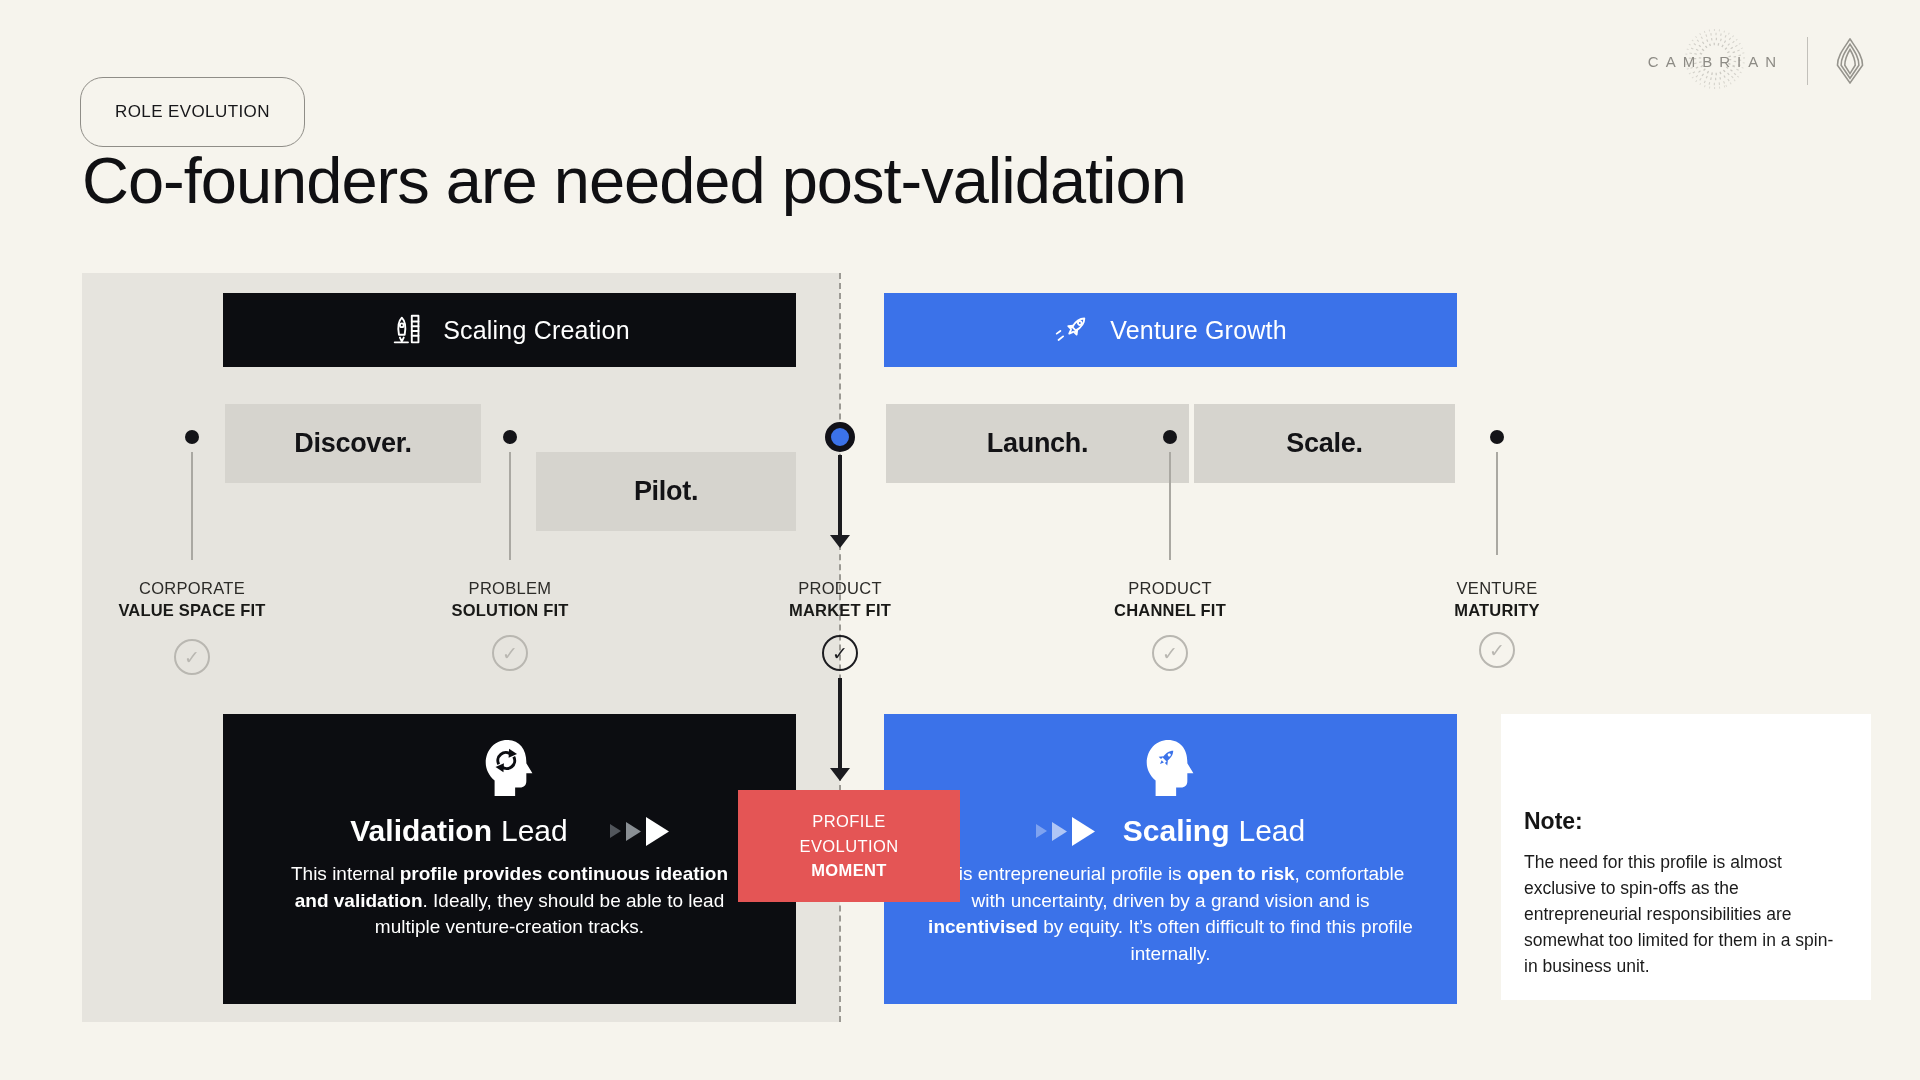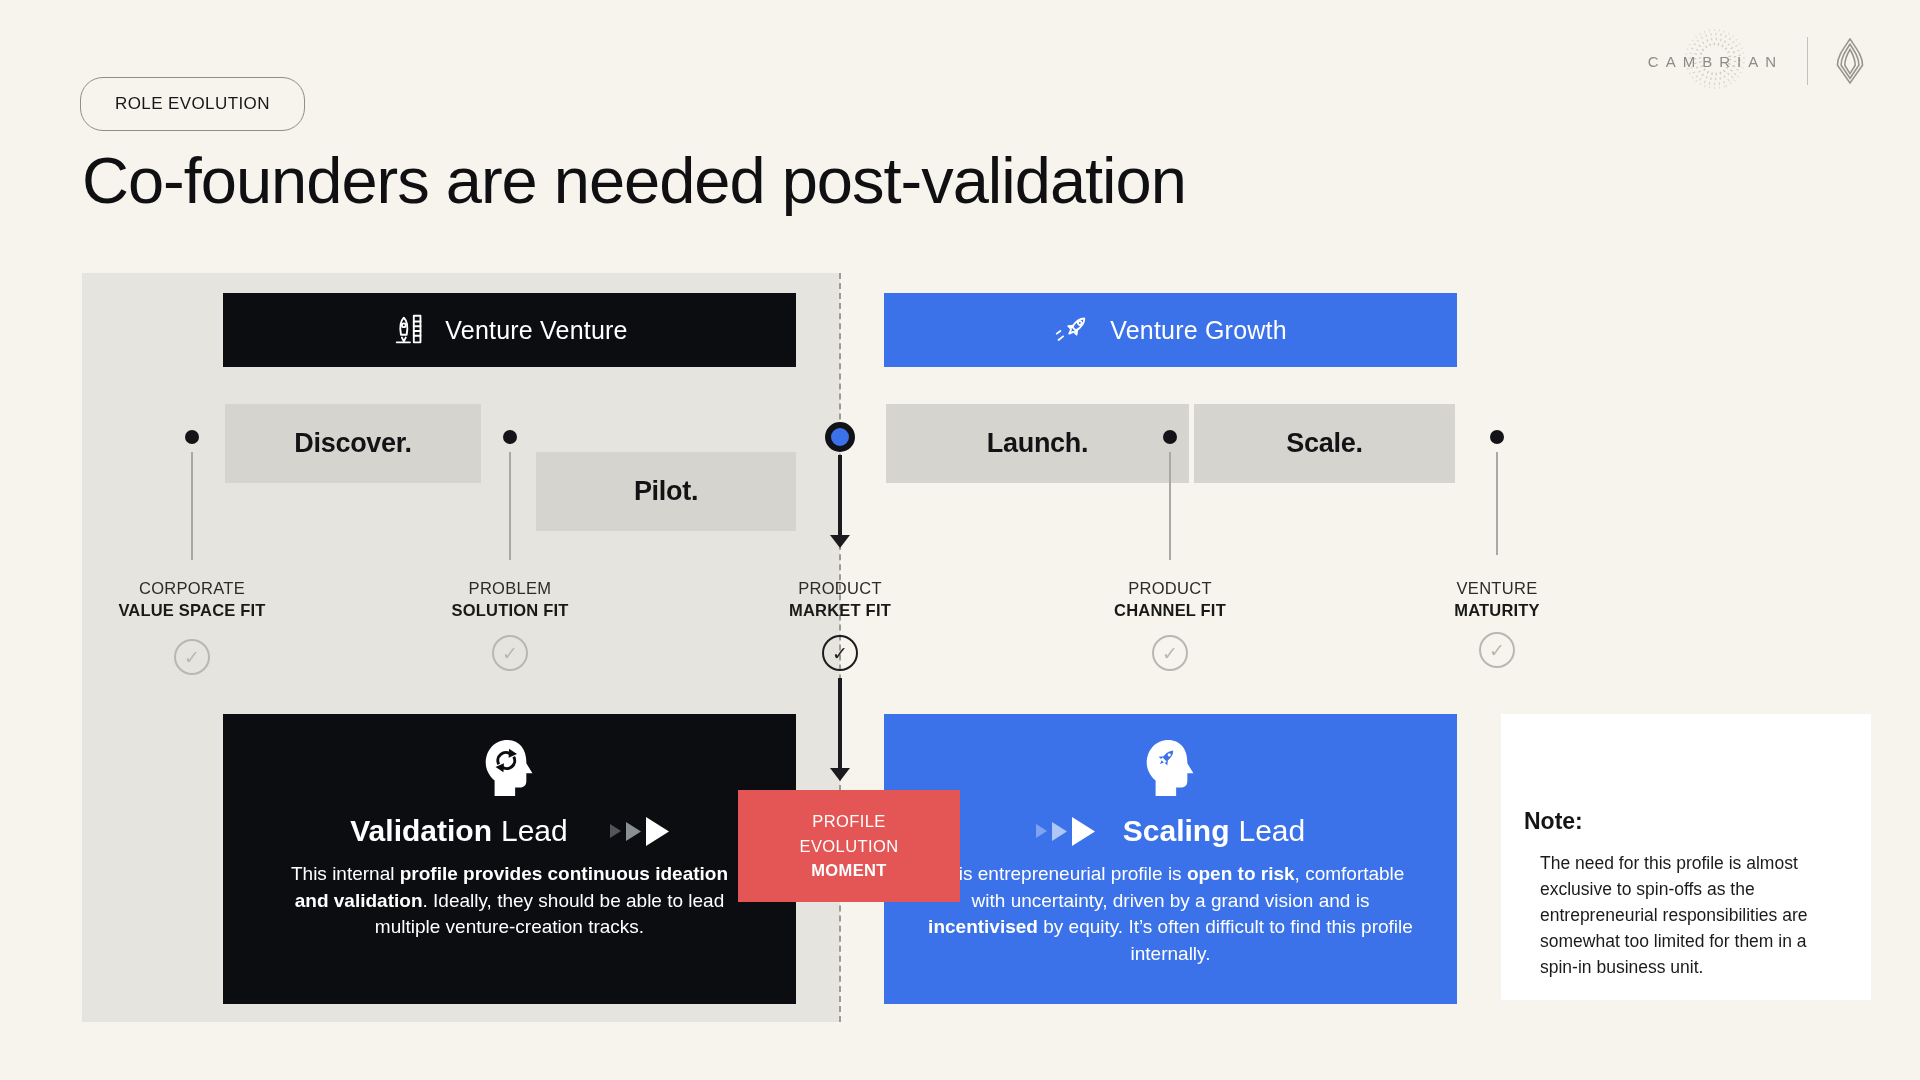--- a/index.html
+++ b/index.html
@@ -4,21 +4,21 @@
 <style>
   html,body{margin:0;padding:0;background:#dddbd5;}
   .slide{
     position:relative;width:1920px;height:1080px;overflow:hidden;
     background:var(--background,#F6F4ED);
     font-family:"Liberation Sans",sans-serif;
     -webkit-font-smoothing:antialiased;
   }
   
   .tag-pill{
-    position:absolute;left:80px;top:77px;height:44px;padding:4px 34px;
+    position:absolute;left:80px;top:77px;height:44px;padding:12px 34px;
     border:1.5px solid #8f8d87;border-radius:23px;
     display:flex;align-items:center;
     font-size:17px;letter-spacing:.4px;color:#17171a;font-weight:500;
   }
   .page-title{
     position:absolute;left:82px;top:143px;
     font-size:65px;font-weight:500;letter-spacing:-1px;color:#101013;white-space:nowrap;
   }
   
   .brand{position:absolute;right:52px;top:30px;display:flex;align-items:center;gap:24px;height:62px;}
@@ -89,21 +89,21 @@
     font-size:16.5px;line-height:1.5;letter-spacing:.4px;
   }
   .evo-badge .b3{font-weight:700;}
   
   .note-card{
     position:absolute;left:1501px;top:714px;width:370px;height:286px;
     background:var(--note-bg,#FFFFFF);color:#151515;box-sizing:border-box;
     padding:94px 26px 0 23px;text-align:left;
   }
   .note-card .note-heading{font-size:23px;font-weight:700;margin:0 0 15px 0;}
-  .note-card .note-body{font-size:17.5px;line-height:1.48;margin:16px;color:#1b1b1b;}
+  .note-card .note-body{font-size:17.5px;line-height:1.48;margin:0;color:#1b1b1b;}
 </style>
 </head>
 <body>
 
 <div class="slide" style="--background: #F6F4ED; --panel: #E6E4DE; --stage-chip: #D6D4CE; --ink: #0C0D11; --accent-blue: #3B72E9; --accent-red: #E45555; --check-muted: #B9B7B1; --note-bg: #FFFFFF;">
 
   <div class="tag-pill">
     <span>ROLE EVOLUTION</span>
   </div>
   <div class="page-title">Co-founders are needed post-validation</div>
@@ -131,21 +131,21 @@
 
   <div class="phase-bar phase-creation">
     <svg width="38" height="36" viewBox="0 0 40 36" fill="none" stroke="#fff" stroke-width="2" stroke-linecap="round" stroke-linejoin="round">
       <rect x="24" y="3" width="7" height="28"></rect>
       <path d="M24,9 H31 M24,14 H31 M24,19 H31 M24,24 H31"></path>
       <path d="M13.5,5 C17,8.5 18,15 16.5,23 H10.5 C9,15 10,8.5 13.5,5 Z"></path>
       <circle cx="13.5" cy="13" r="2"></circle>
       <path d="M11.5,26 L13.5,30 L15.5,26"></path>
       <path d="M6,31 H20"></path>
     </svg>
-    <span>Venture Venture</span>
+    <span>Scaling Creation</span>
   </div>
   <div class="phase-bar phase-growth">
     <svg width="40" height="38" viewBox="0 0 44 40" fill="none" stroke="#fff" stroke-width="2" stroke-linecap="round" stroke-linejoin="round">
       <g transform="translate(27,1) rotate(45)">
         <path d="M9,0 C12.5,3.5 13.5,9 12,16 H6 C4.5,9 5.5,3.5 9,0 Z"></path>
         <circle cx="9" cy="7" r="2"></circle>
         <path d="M6,14 L2.5,18.5 H6 Z"></path>
         <path d="M12,14 L15.5,18.5 H12 Z"></path>
         <path d="M7.3,19 L9,23.5 L10.7,19"></path>
       </g>

